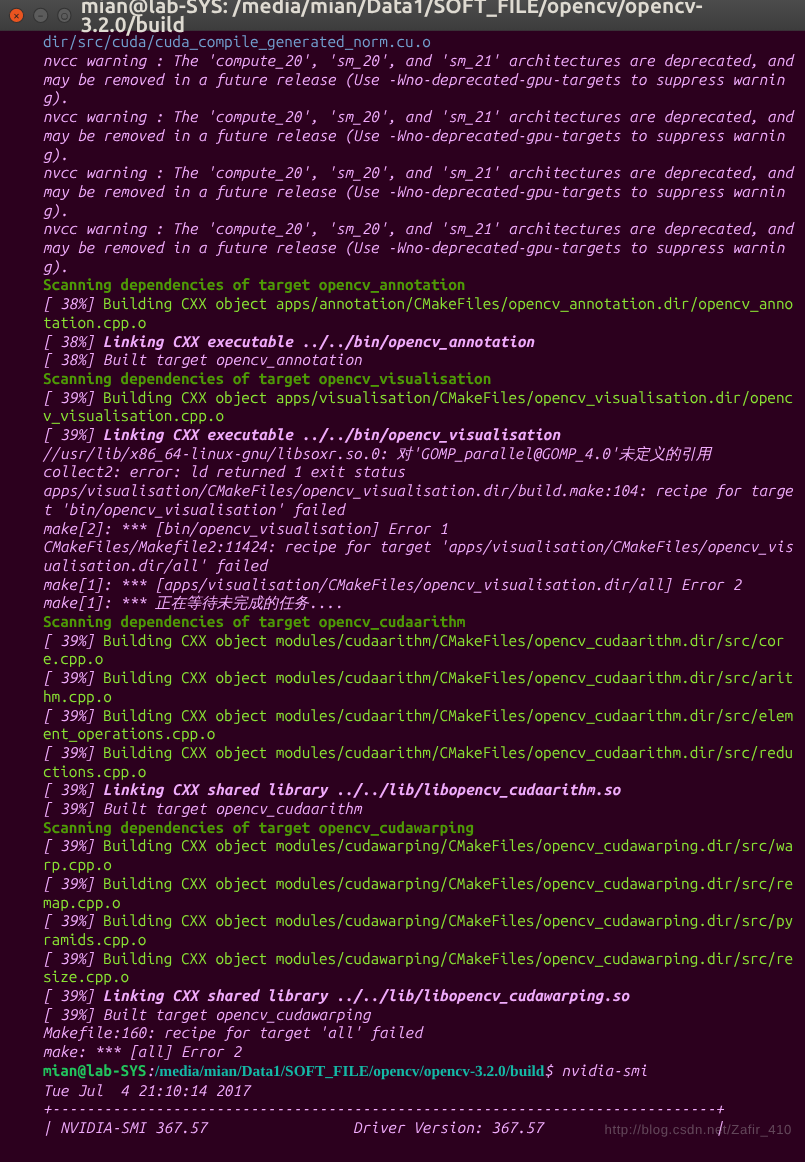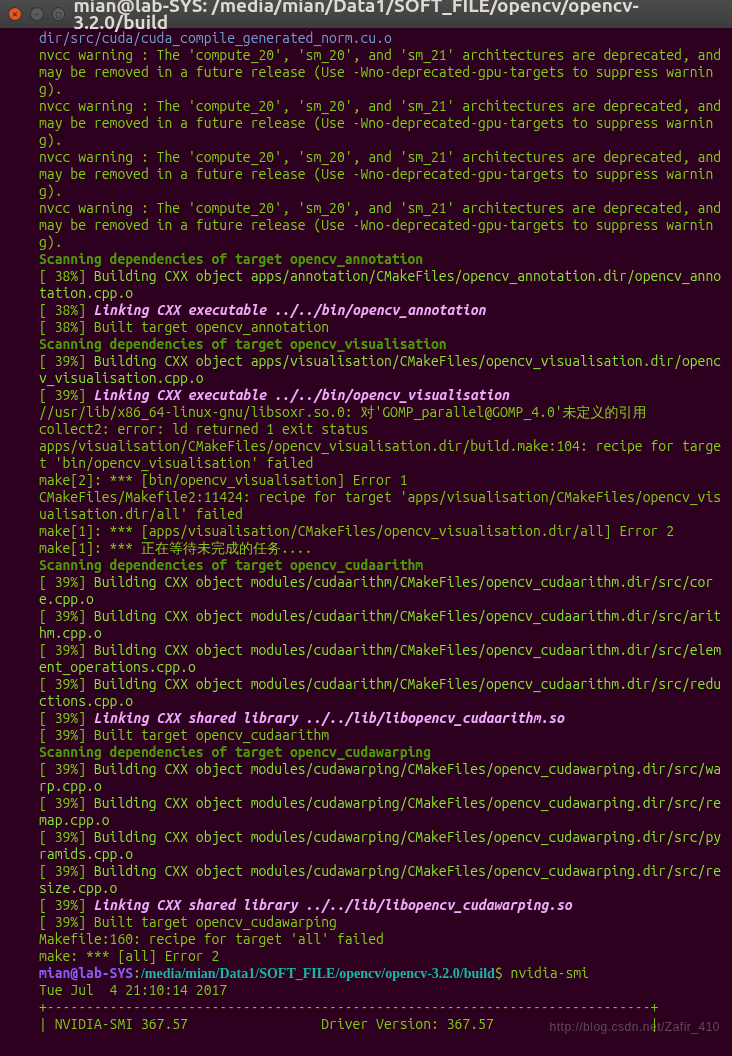--- a/index.html
+++ b/index.html
@@ -34,23 +34,23 @@
     padding: 2px 4px;
     white-space: pre-wrap;
     word-break: break-all;
     color: #eeeeec;
     margin-left: 35px;
   }
   .c-blue   { color: #729fcf; }
   .c-green  { color: #8ae234; }
   .c-greenB { color: #4e9a06; font-weight: bold; }
   .c-lime   { color: #f0abfc; font-weight: bold; font-style: italic; }
-  .c-white  { color: #84cc16; }
+  .c-white  { color: #f0abfc; font-style: italic; }
   .c-cyan   { color: #14b8a6; font-weight: bold; font-family: Liberation Serif, serif;}
-  .c-prompt-user { color: #8b5cf6; font-weight:bold;}
+  .c-prompt-user { color: #22c55e; font-weight:bold;}
   .watermark {
     position: absolute;
     right: 12px;
     bottom: 20px;
     color: rgba(200,200,200,0.35);
     font-family: sans-serif;
     font-size: 12px;
     letter-spacing: 0.5px;
     pointer-events:none;
   }

